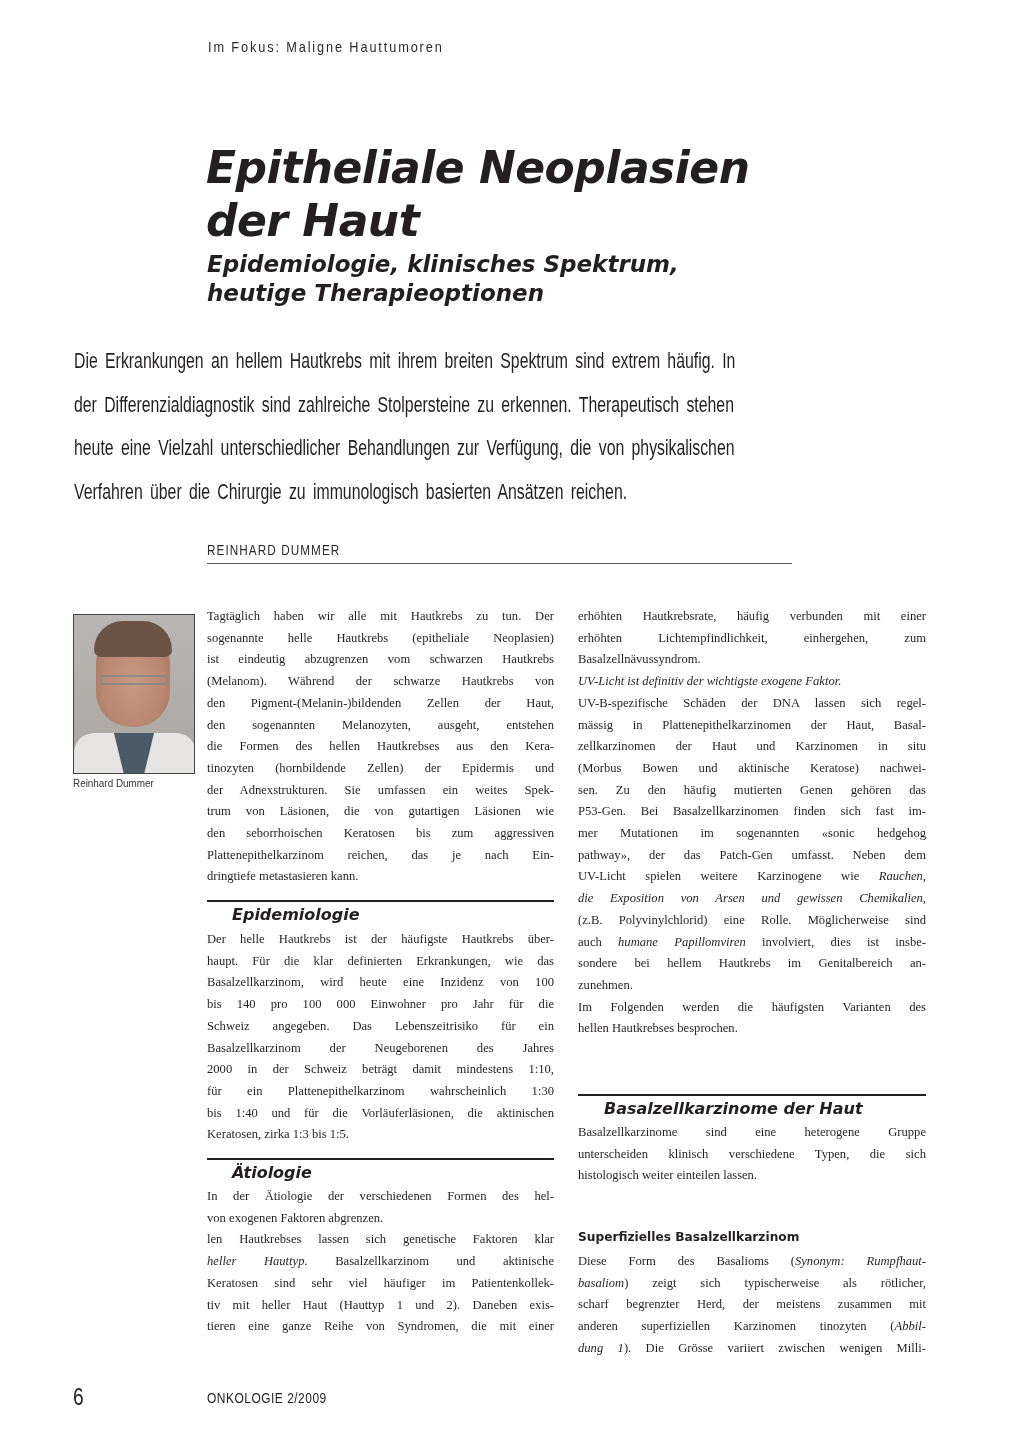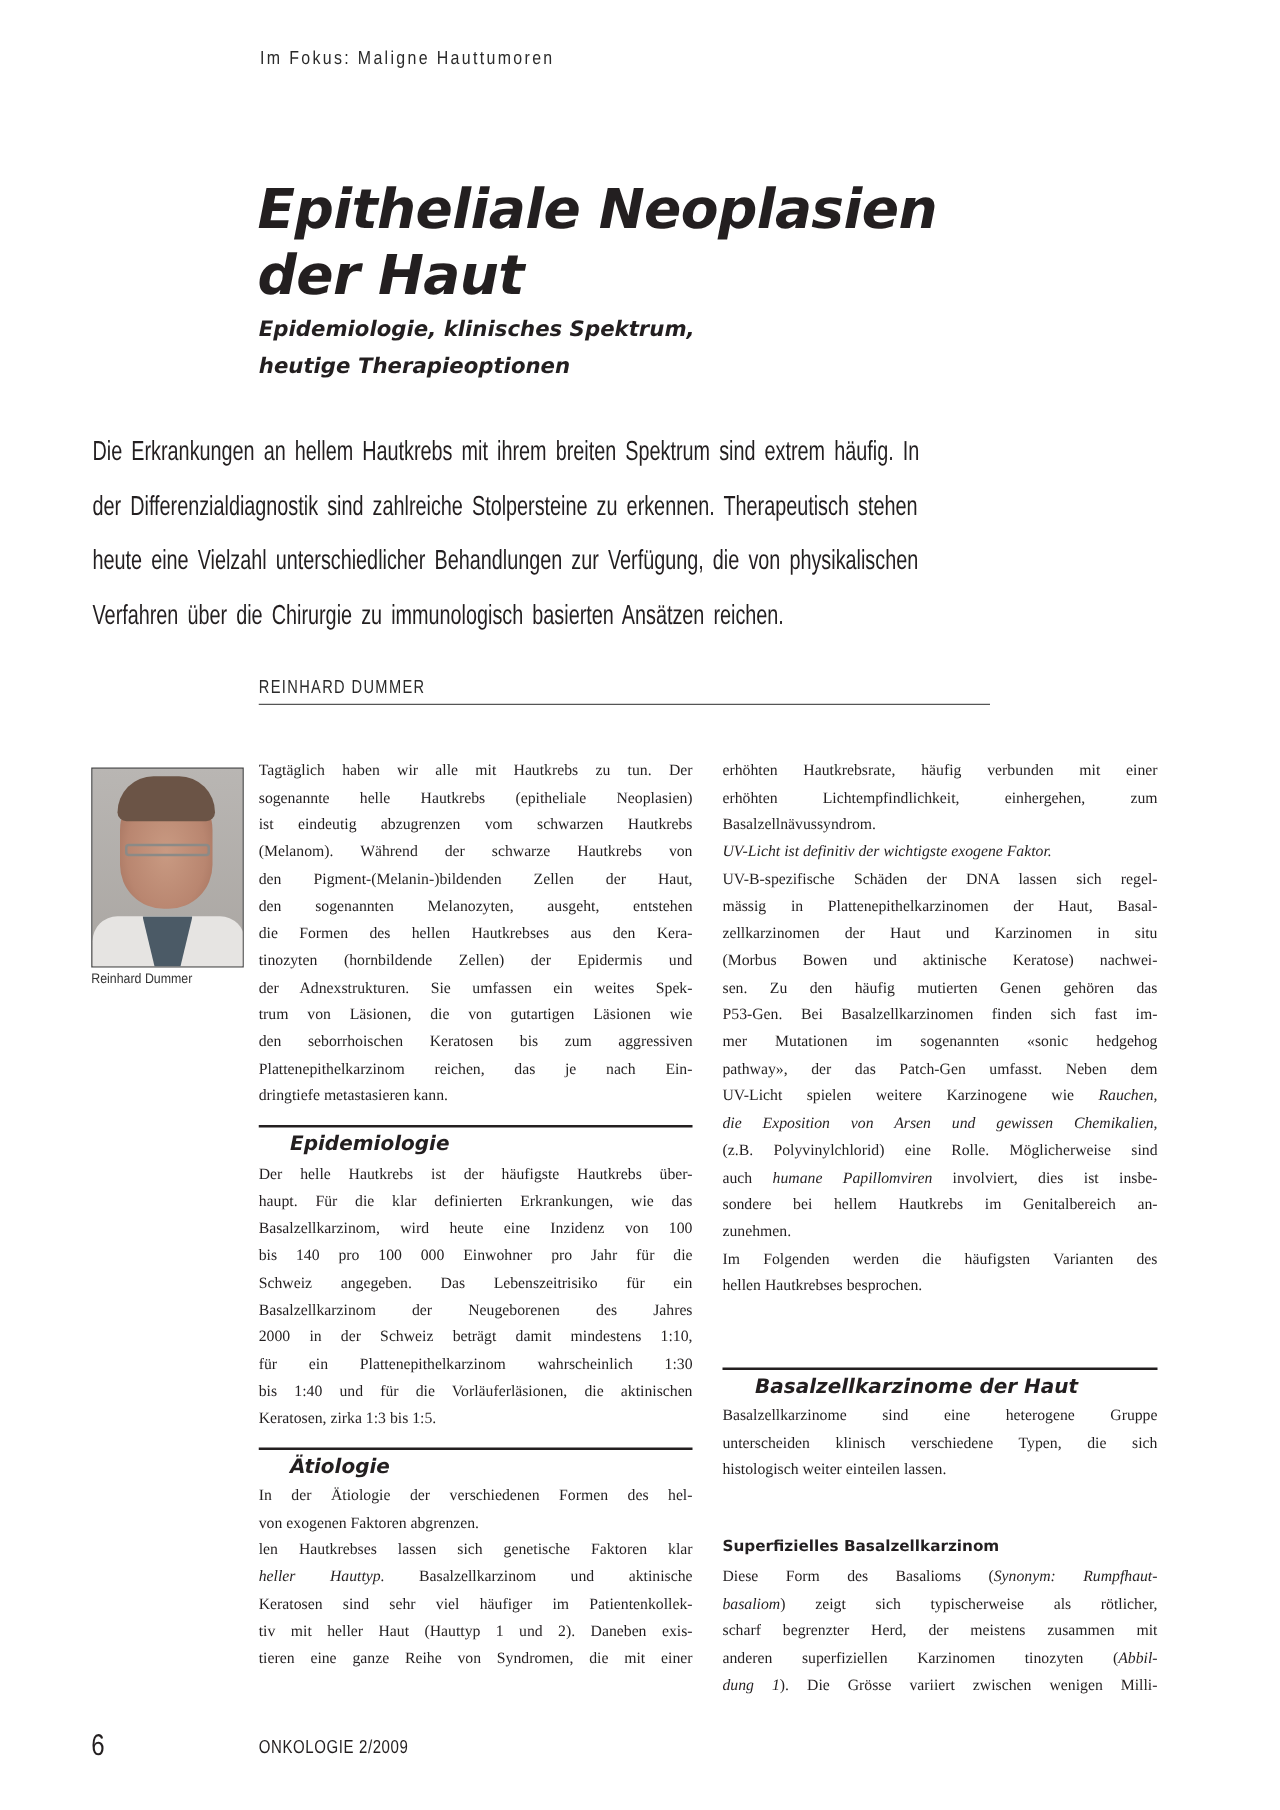--- a/index.html
+++ b/index.html
@@ -1,19 +1,19 @@
 <!DOCTYPE html>
 <html><head>
 <meta charset="utf-8">
 <style>
   html, body { margin:0; padding:0; background:#ffffff; }
   body { width:1024px; height:1448px; position:relative; overflow:hidden; color:#231f20; font-family:"DejaVu Sans", sans-serif; }
   .kicker { position:absolute; left:208px; top:38px; font-family:"Liberation Sans Narrow","Liberation Sans", sans-serif; font-size:15px; letter-spacing:2.2px; color:#2a2a2a; transform:scaleX(0.85); transform-origin:left top; }
   .title { position:absolute; left:206px; top:120px; font-family:"DejaVu Sans", sans-serif; font-weight:bold; font-style:italic; font-size:44px; line-height:53px; letter-spacing:-0.5px; color:#231f20;margin-top:21px; }
-  .subtitle { position:absolute; left:207px; top:250px; font-family:"DejaVu Sans", sans-serif; font-weight:bold; font-style:italic; font-size:17px; line-height:29px; color:#231f20; }
+  .subtitle { position:absolute; left:207px; top:250px; font-family:"DejaVu Sans", sans-serif; font-weight:bold; font-style:italic; font-size:23px; line-height:29px; color:#231f20; }
   .lead { position:absolute; left:74px; top:339px; width:1150px; font-family:"Liberation Sans Narrow","Liberation Sans", sans-serif; font-size:22px; line-height:43.5px; color:#231f20; transform:scaleX(0.72); transform-origin:left top; word-spacing:4px; text-align:justify; }
   .lead-line { display:block; white-space:nowrap; }
   .author { position:absolute; left:207px; top:541px; font-family:"Liberation Sans Narrow","Liberation Sans", sans-serif; font-size:15px; letter-spacing:1.4px; color:#2a2a2a; transform:scaleX(0.78); transform-origin:left top; }
   .author-rule { position:absolute; left:207px; top:563px; width:585px; height:1px; background:#555; }
   .photo { position:absolute; left:73px; top:614px; width:122px; height:160px; border:1px solid #444; background:linear-gradient(180deg,#b9b6b3 0%,#aaa6a2 100%); overflow:hidden; box-sizing:border-box; }
   .photo .head { position:absolute; left:22px; top:12px; width:74px; height:100px; border-radius:40px 40px 38px 38px; background:radial-gradient(ellipse at 50% 55%, #c99a82 0%, #b98670 60%, #9a6a57 100%); }
   .photo .hair { position:absolute; left:20px; top:6px; width:78px; height:36px; border-radius:40px 40px 10px 10px; background:#6b5446; }
   .photo .glasses { position:absolute; left:26px; top:60px; width:68px; height:10px; border:2px solid #8c8a86; border-radius:3px; box-sizing:border-box; }
   .photo .coat { position:absolute; left:0; top:118px; width:122px; height:50px; background:#e6e4e2; border-radius:20px 20px 0 0; }
   .photo .shirt { position:absolute; left:40px; top:118px; width:40px; height:50px; background:#4b5a66; clip-path:polygon(0 0,100% 0,70% 100%,30% 100%); }

